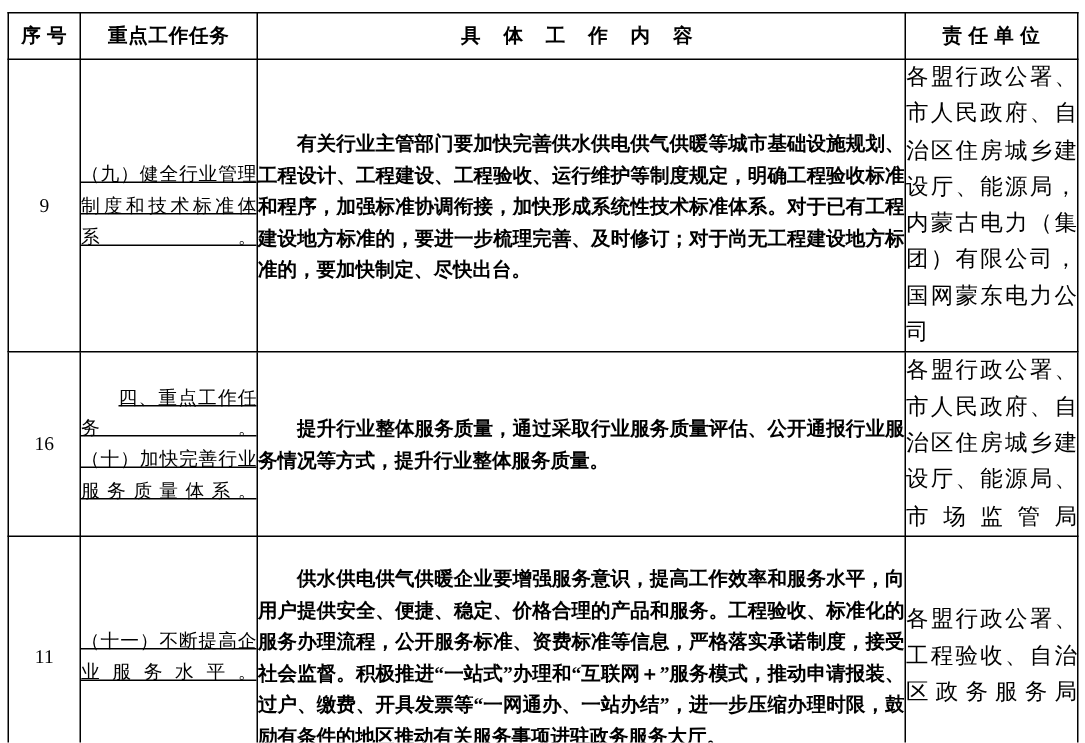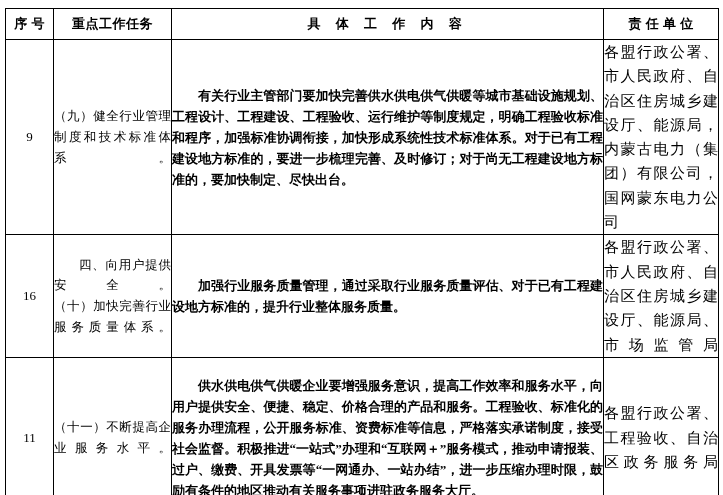--- a/index.html
+++ b/index.html
@@ -52,20 +52,21 @@
   td.cell-seq {
     text-align: center;
     font-size: 13px;
   }
   td.cell-task {
     font-size: 12.5px;
     line-height: 1.65;
     padding: 4px 6px;
     text-align: justify;
     text-align-last: justify;
+    text-decoration: underline;
   }
   .task-inner {
     display: block;
   }
   .task-lead {
     display: block;
     text-indent: 2em;
   }
   td.cell-content {
     font-size: 13px;
@@ -111,24 +112,24 @@
         <td class="cell-seq">9</td>
         <td class="cell-task">
           <span class="task-inner">（九）健全行业管理制度和技术标准体系。</span>
         </td>
         <td class="cell-content">有关行业主管部门要加快完善供水供电供气供暖等城市基础设施规划、工程设计、工程建设、工程验收、运行维护等制度规定，明确工程验收标准和程序，加强标准协调衔接，加快形成系统性技术标准体系。对于已有工程建设地方标准的，要进一步梳理完善、及时修订；对于尚无工程建设地方标准的，要加快制定、尽快出台。</td>
         <td class="cell-unit">各盟行政公署、市人民政府、自治区住房城乡建设厅、能源局，内蒙古电力（集团）有限公司，国网蒙东电力公司</td>
       </tr>
       <tr class="row-10">
         <td class="cell-seq">16</td>
         <td class="cell-task">
-          <span class="task-lead">四、向用户提供安全。</span>
+          <span class="task-lead">四、重点工作任务。</span>
           <span class="task-inner">（十）加快完善行业服务质量体系。</span>
         </td>
-        <td class="cell-content">加强行业服务质量管理，通过采取行业服务质量评估、对于已有工程建设地方标准的，提升行业整体服务质量。</td>
+        <td class="cell-content">提升行业整体服务质量，通过采取行业服务质量评估、公开通报行业服务情况等方式，提升行业整体服务质量。</td>
         <td class="cell-unit">各盟行政公署、市人民政府、自治区住房城乡建设厅、能源局、市场监管局</td>
       </tr>
       <tr class="row-11">
         <td class="cell-seq">11</td>
         <td class="cell-task">
           <span class="task-inner">（十一）不断提高企业服务水平。</span>
         </td>
         <td class="cell-content">供水供电供气供暖企业要增强服务意识，提高工作效率和服务水平，向用户提供安全、便捷、稳定、价格合理的产品和服务。工程验收、标准化的服务办理流程，公开服务标准、资费标准等信息，严格落实承诺制度，接受社会监督。积极推进“一站式”办理和“互联网＋”服务模式，推动申请报装、过户、缴费、开具发票等“一网通办、一站办结”，进一步压缩办理时限，鼓励有条件的地区推动有关服务事项进驻政务服务大厅。</td>
         <td class="cell-unit">各盟行政公署、工程验收、自治区政务服务局</td>
       </tr>

